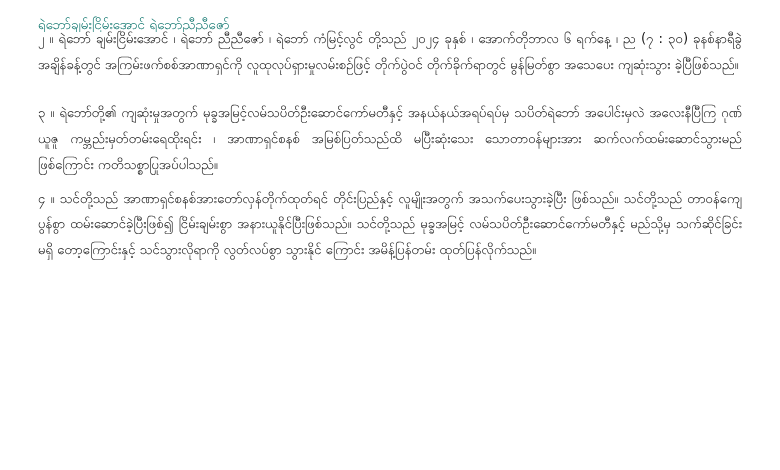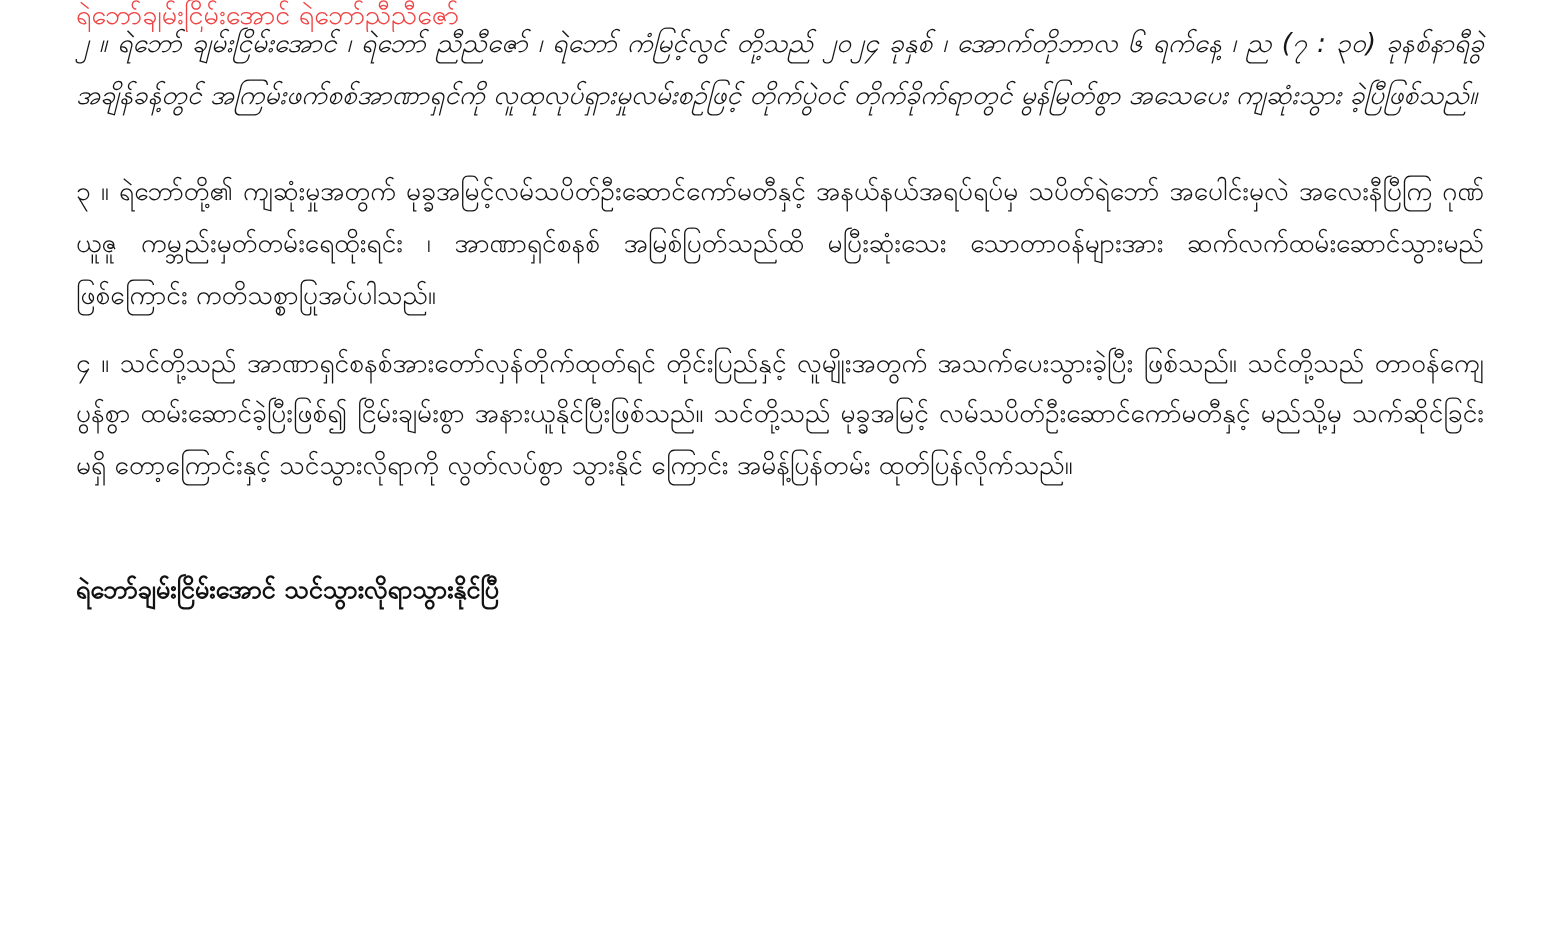--- a/index.html
+++ b/index.html
@@ -21,34 +21,34 @@
     box-sizing: border-box;
     padding: 0 38px;
   }
   .clipped-header {
     position: absolute;
     top: -10px;
     left: 38px;
     right: 38px;
     height: 16px;
     overflow: hidden;
-    color: #ef4444;
+    color: #0f766e;
     font-size: 13.5px;
     line-height: 16px;
     white-space: nowrap;
   }
   .body-block {
     color: #151515;
     font-size: 13.2px;
     line-height: 1.95;
     text-align: justify;
     text-justify: inter-word;
     margin: 0;
   }
-  .para-1 { margin-top: 10px; font-style: italic; }
+  .para-1 { margin-top: 26px; }
   .para-2 { margin-top: 23px; }
   .para-3 { margin-top: 8px; }
   .sig-block {
     margin-top: 38px;
   }
   .sig-line {
     color: #111111;
     font-size: 12.6px;
     font-weight: bold;
     line-height: 1.6;
@@ -63,16 +63,15 @@
 
   <div class="clipped-header">ရဲဘော်ချမ်းငြိမ်းအောင် ရဲဘော်ညီညီဇော်</div>
 
   <p class="body-block para-1">၂ ။  ရဲဘော် ချမ်းငြိမ်းအောင် ၊ ရဲဘော် ညီညီဇော် ၊ ရဲဘော် ကံမြင့်လွင် တို့သည် ၂၀၂၄ ခုနှစ် ၊ အောက်တိုဘာလ ၆ ရက်နေ့ ၊ ည (၇ : ၃၀) ခုနစ်နာရီခွဲ အချိန်ခန့်တွင် အကြမ်းဖက်စစ်အာဏာရှင်ကို လူထုလုပ်ရှားမှုလမ်းစဉ်ဖြင့် တိုက်ပွဲဝင် တိုက်ခိုက်ရာတွင် မွန်မြတ်စွာ အသေပေး ကျဆုံးသွား ခဲ့ပြီဖြစ်သည်။</p>
 
   <p class="body-block para-2">၃ ။  ရဲဘော်တို့၏ ကျဆုံးမှုအတွက် မုခ္ခအမြင့်လမ်သပိတ်ဦးဆောင်ကော်မတီနှင့် အနယ်နယ်အရပ်ရပ်မှ သပိတ်ရဲဘော် အပေါင်းမှလဲ အလေးနီပြီကြ ဂုဏ်ယူဇူ ကမ္ဘည်းမှတ်တမ်းရေထိုးရင်း ၊ အာဏာရှင်စနစ် အမြစ်ပြတ်သည်ထိ မပြီးဆုံးသေး သောတာဝန်များအား ဆက်လက်ထမ်းဆောင်သွားမည်ဖြစ်ကြောင်း ကတိသစ္စာပြုအပ်ပါသည်။</p>
 
   <p class="body-block para-3">၄ ။  သင်တို့သည် အာဏာရှင်စနစ်အားတော်လှန်တိုက်ထုတ်ရင် တိုင်းပြည်နှင့် လူမျိုးအတွက် အသက်ပေးသွားခဲ့ပြီး ဖြစ်သည်။ သင်တို့သည် တာဝန်ကျေပွန်စွာ ထမ်းဆောင်ခဲ့ပြီးဖြစ်၍ ငြိမ်းချမ်းစွာ အနားယူနိုင်ပြီးဖြစ်သည်။ သင်တို့သည် မုခ္ခအမြင့် လမ်သပိတ်ဦးဆောင်ကော်မတီနှင့် မည်သို့မှ သက်ဆိုင်ခြင်း မရှိ တော့ကြောင်းနှင့် သင်သွားလိုရာကို လွတ်လပ်စွာ သွားနိုင် ကြောင်း အမိန့်ပြန်တမ်း ထုတ်ပြန်လိုက်သည်။</p>
 
   <div class="sig-block">
-    <p class="sig-line">ရဲဘော်ချမ်းငြိမ်းအောင် သင်သွားလိုရာသွားနိုင်ပြီ</p>
   </div>
 
 </div>
 
 </body></html>

